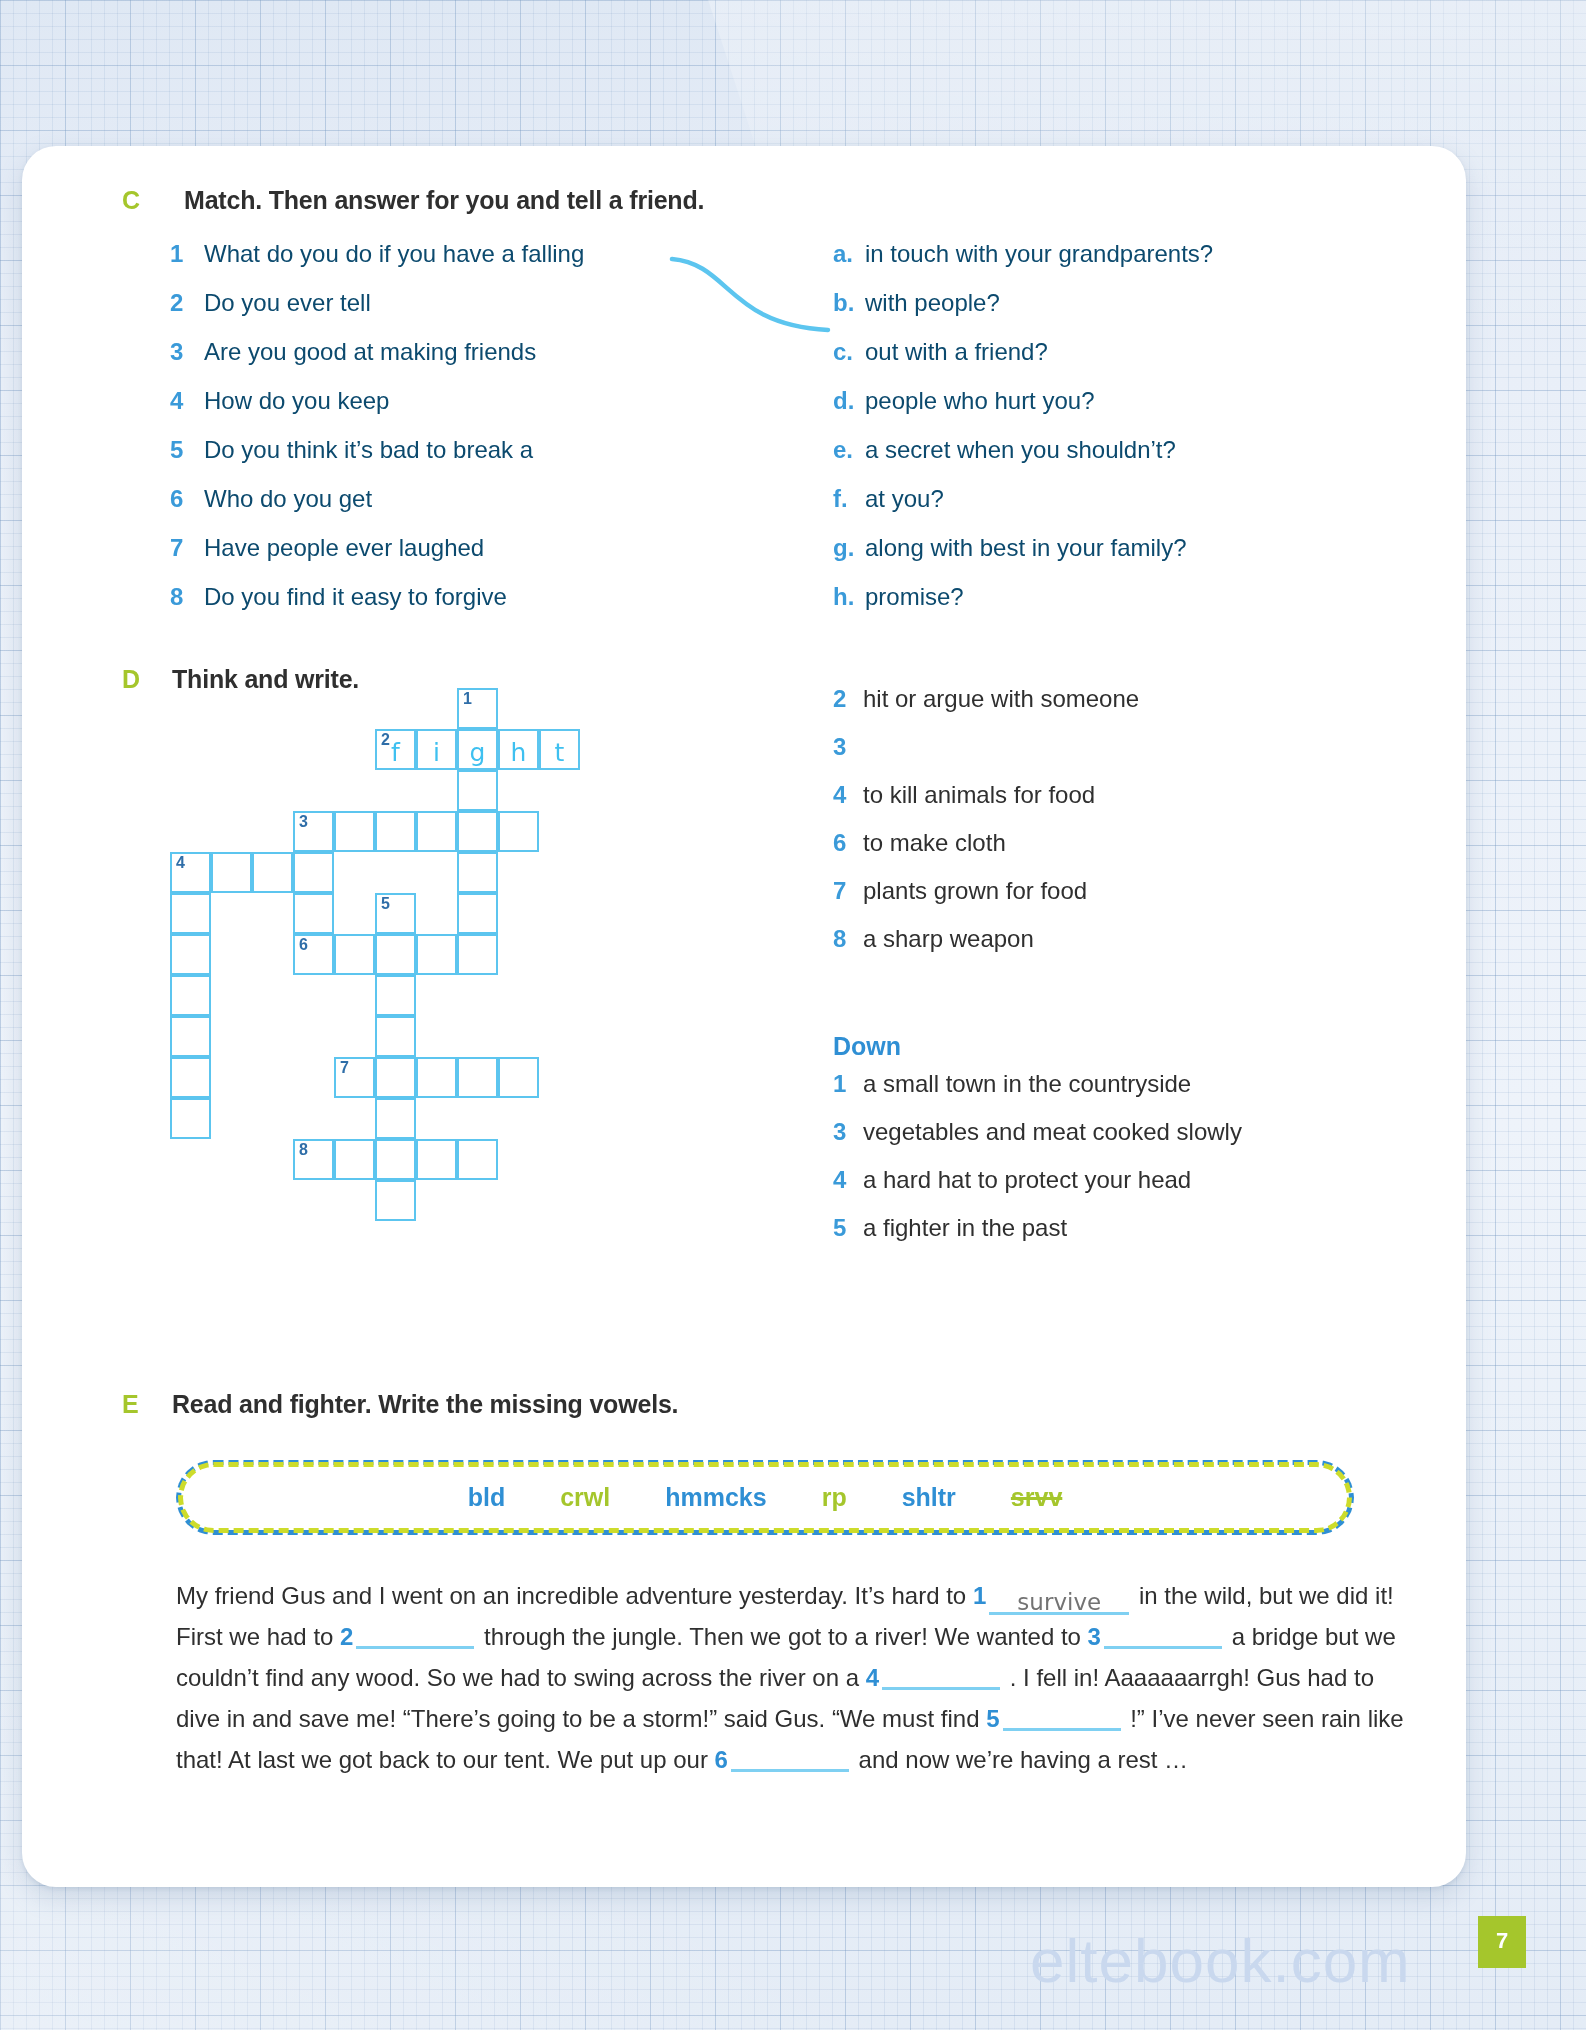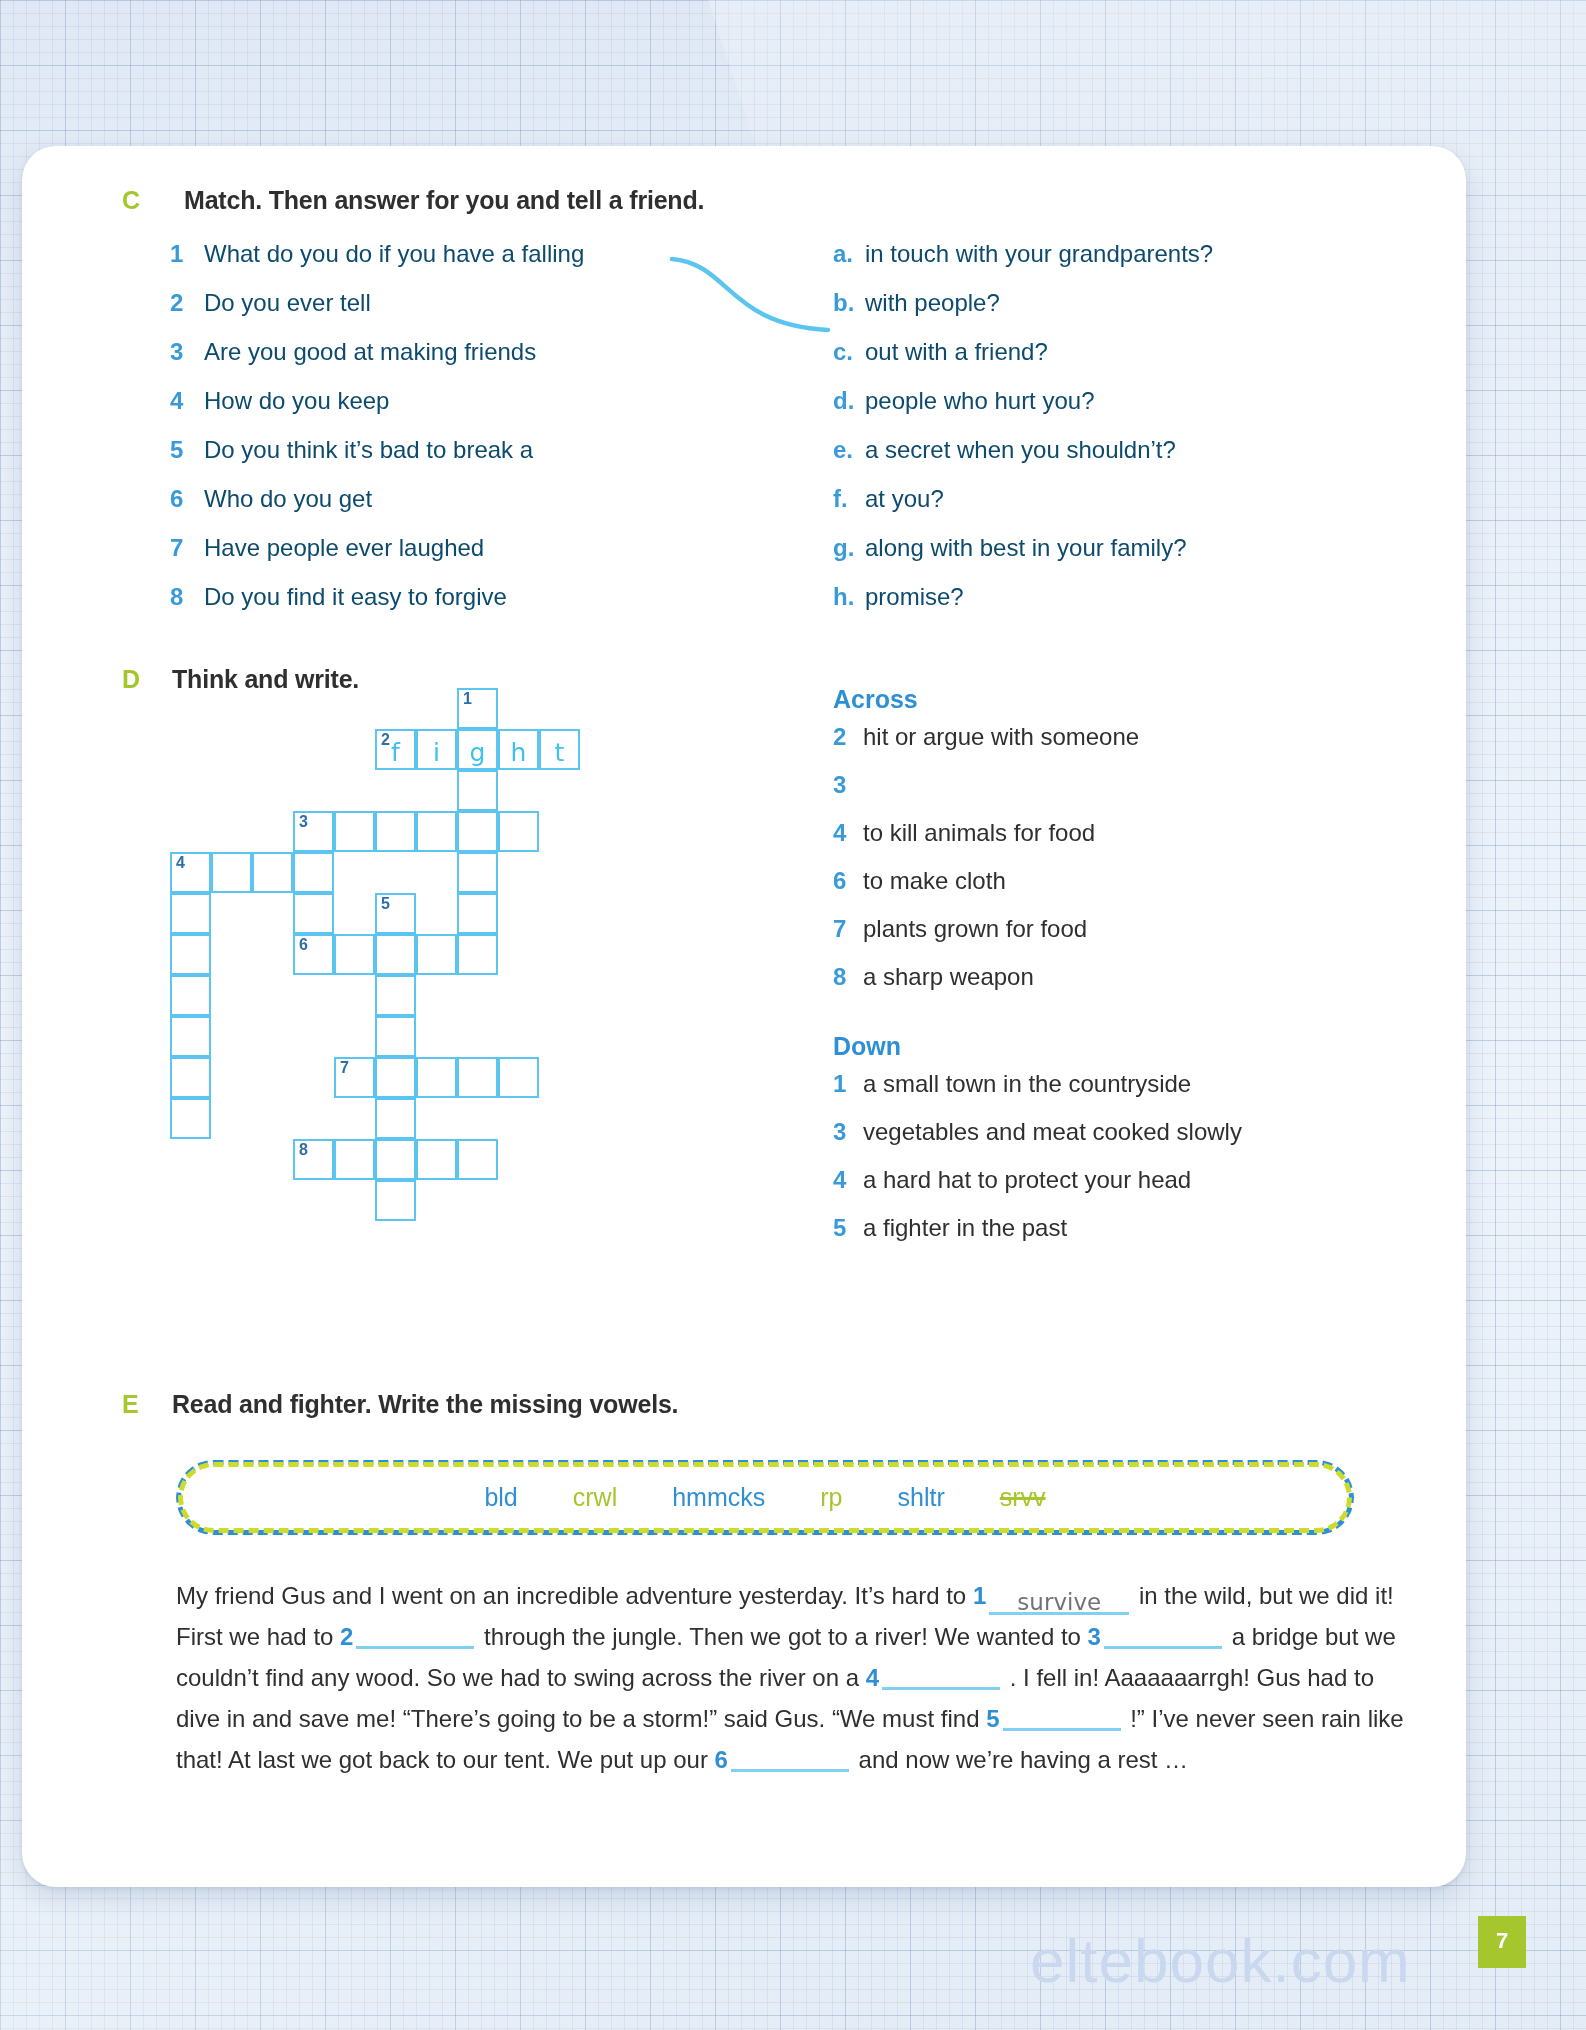--- a/index.html
+++ b/index.html
@@ -106,21 +106,21 @@
     background:#fff;
   }
   #wordbank-inner{
     position:absolute;inset:-3px;border-radius:38px;
     border:5px dashed #cddc2b;box-sizing:border-box;
     pointer-events:none;
   }
   #wordbank-words{
     position:absolute;inset:0;display:flex;align-items:center;
     justify-content:center;gap:55px;
-    font-size:25px;font-weight:normal;
+    font-size:25px;font-weight:bold;
   }
   .wb-blue{color:#2f8fd4;}
   .wb-green{color:#a5c62c;}
   .wb-struck{text-decoration:line-through;text-decoration-thickness:2.5px;}
 
   #story{
     position:absolute;left:176px;top:1575px;width:1240px;
     font-size:24px;color:#2f2f2f;line-height:41px;
   }
   .blank{
@@ -307,21 +307,20 @@
       <span class="cn">8</span>
     </div>
     <div class="cell" style="left: 164px; top: 451px;"></div>
     <div class="cell" style="left: 205px; top: 451px;"></div>
     <div class="cell" style="left: 246px; top: 451px;"></div>
     <div class="cell" style="left: 287px; top: 451px;"></div>
     <div class="cell" style="left: 205px; top: 492px;"></div>
   </div>
 
 <div id="across-block">
-  <div class="clue-head">Across</div>
   <div id="across-list">
       <div class="clue">
         <span class="ck">2</span>
         <span>hit or argue with someone</span>
       </div>
       <div class="clue">
         <span class="ck">3</span>
       </div>
       <div class="clue">
         <span class="ck">4</span>

